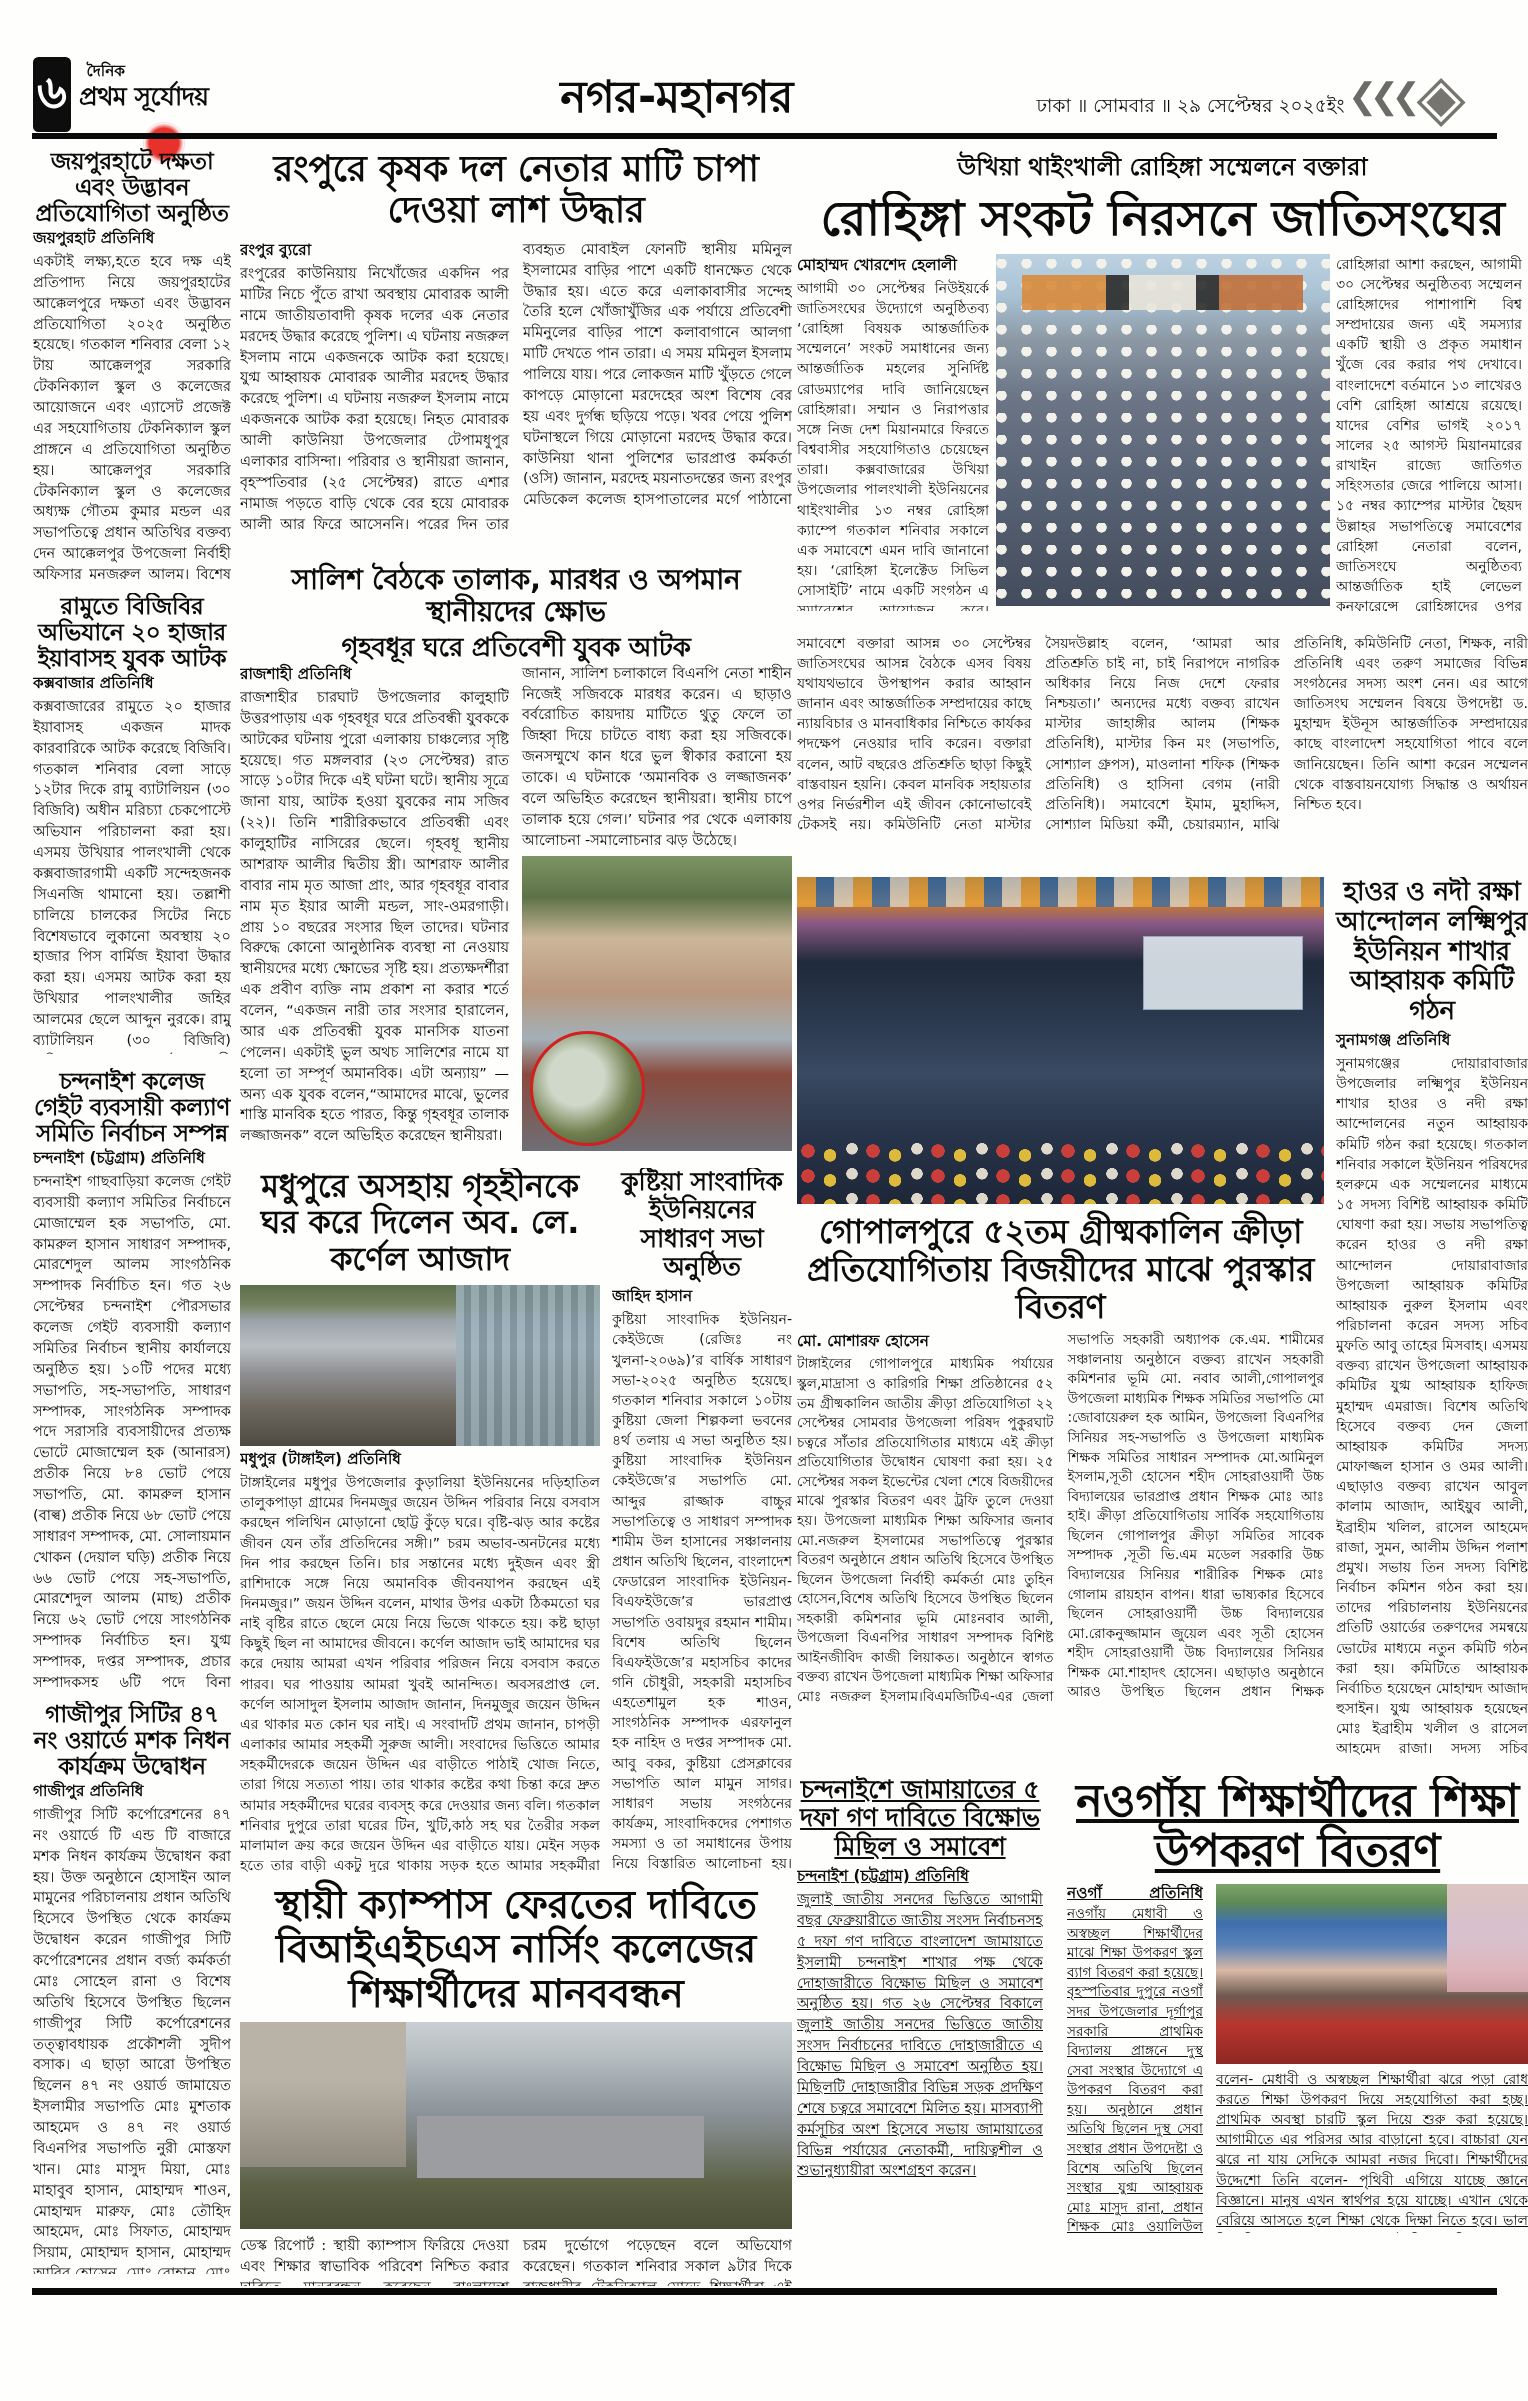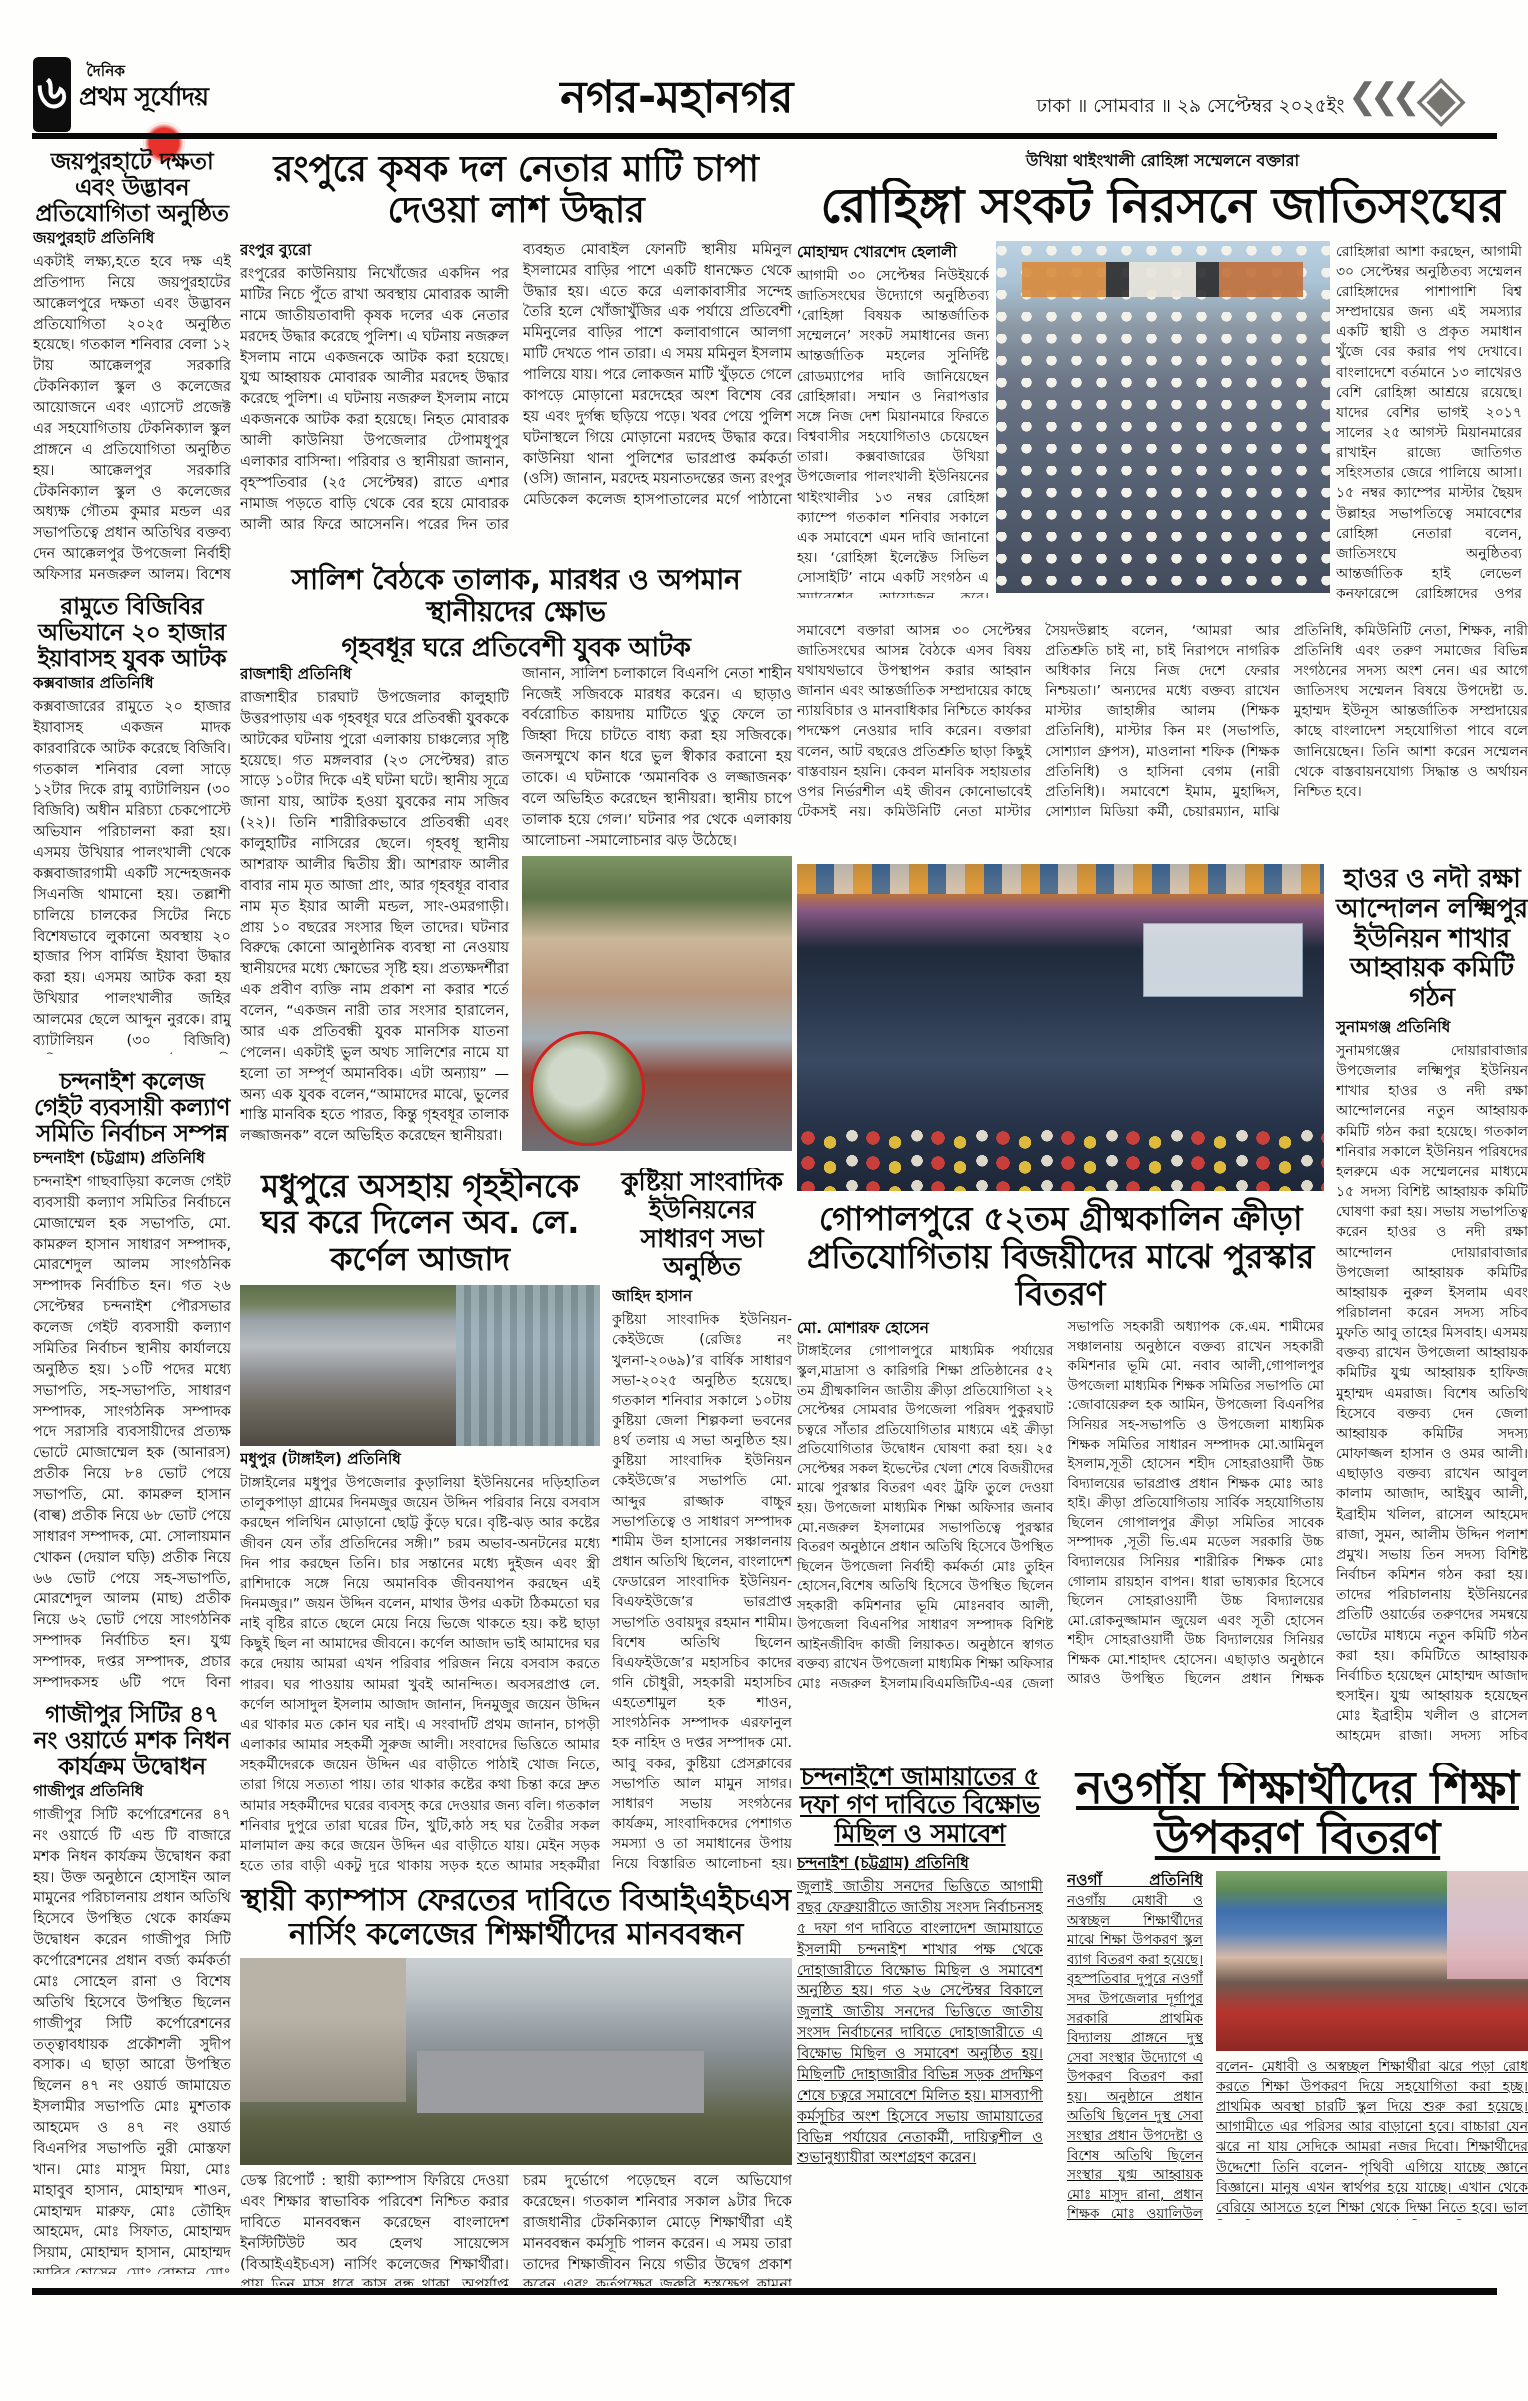--- a/index.html
+++ b/index.html
@@ -64,31 +64,31 @@
   .row3{display:flex;margin-top:11px;height:704px;overflow:hidden;}
   #a-modhupur{width:360px;}
   #a-modhupur .headline{font-size:32px;margin-bottom:7.6px;}
   .modhupur-photo{width:360px;height:161px;margin-bottom:4.4px;
     background:linear-gradient(180deg,#5c6f4a 0%,#74815e 12%,#9aa3a8 22%,#b9bec2 38%,#8e8f93 55%,#6f6a60 75%,#4e4a42 100%);}
   .modhupur-photo .tin{position:absolute;right:0;top:0;width:40%;height:100%;
     background:repeating-linear-gradient(90deg,#9fb3bd 0 7.6px,#7e929c 7.6px 15.3px);opacity:.85;}
   #a-kushtia{width:180px;margin-left:12px;}
   #a-kushtia .headline{font-size:25px;margin-bottom:5.5px;}
   #a-nursing{margin-top:11px;}
-  #a-nursing .headline{font-size:30px;margin-bottom:6.5px;}
+  #a-nursing .headline{font-size:39px;margin-bottom:6.5px;}
   .nursing-photo{width:552px;height:207px;margin-bottom:5.5px;
     background:linear-gradient(180deg,#c9cfd2 0%,#b5bcc0 18%,#9fa8ad 30%,#8a9197 45%,#747a70 62%,#5d6246 78%,#4a4f37 100%);}
   .nursing-photo .bldg{position:absolute;left:0;top:0;width:30%;height:70%;
     background:linear-gradient(180deg,#b9b2a6 0 40%,#8f897e 100%);}
   .nursing-photo .road{position:absolute;left:32%;top:45%;width:52%;height:30%;background:#9b9da0;}
   #a-nursing .cols-2{height:186px;}
 
   
   #right-col{position:absolute;left:797px;top:148px;width:731px;height:2138px;overflow:hidden;}
-  #a-rohingya .kicker{font-size:16px;font-weight:bold;text-align:center;}
+  #a-rohingya .kicker{font-size:24px;font-weight:bold;text-align:center;}
   #a-rohingya .headline{font-size:48px;white-space:nowrap;overflow:hidden;margin:3.3px 0 7.6px;}
   .roh-row{display:flex;height:357px;overflow:hidden;}
   .roh-row .colA{width:192px;}
   .roh-row .colB{width:186px;}
   .rally-photo{width:334px;height:352px;margin:0 6.5px;
     background:
       radial-gradient(circle at 5.5px 4.4px,#f2f1ea 0 4.9px,transparent 5.5px),
       linear-gradient(180deg,#bcd2e2 0%,#a9c2d4 12%,#8d9aa6 24%,#6c7687 40%,#556072 70%,#434c5c 100%);
     background-size:25px 22px,100% 100%;background-position:0 93px,0 0;background-repeat:repeat,no-repeat;}
   .rally-photo .banner{position:absolute;left:8%;top:6%;width:84%;height:10%;

